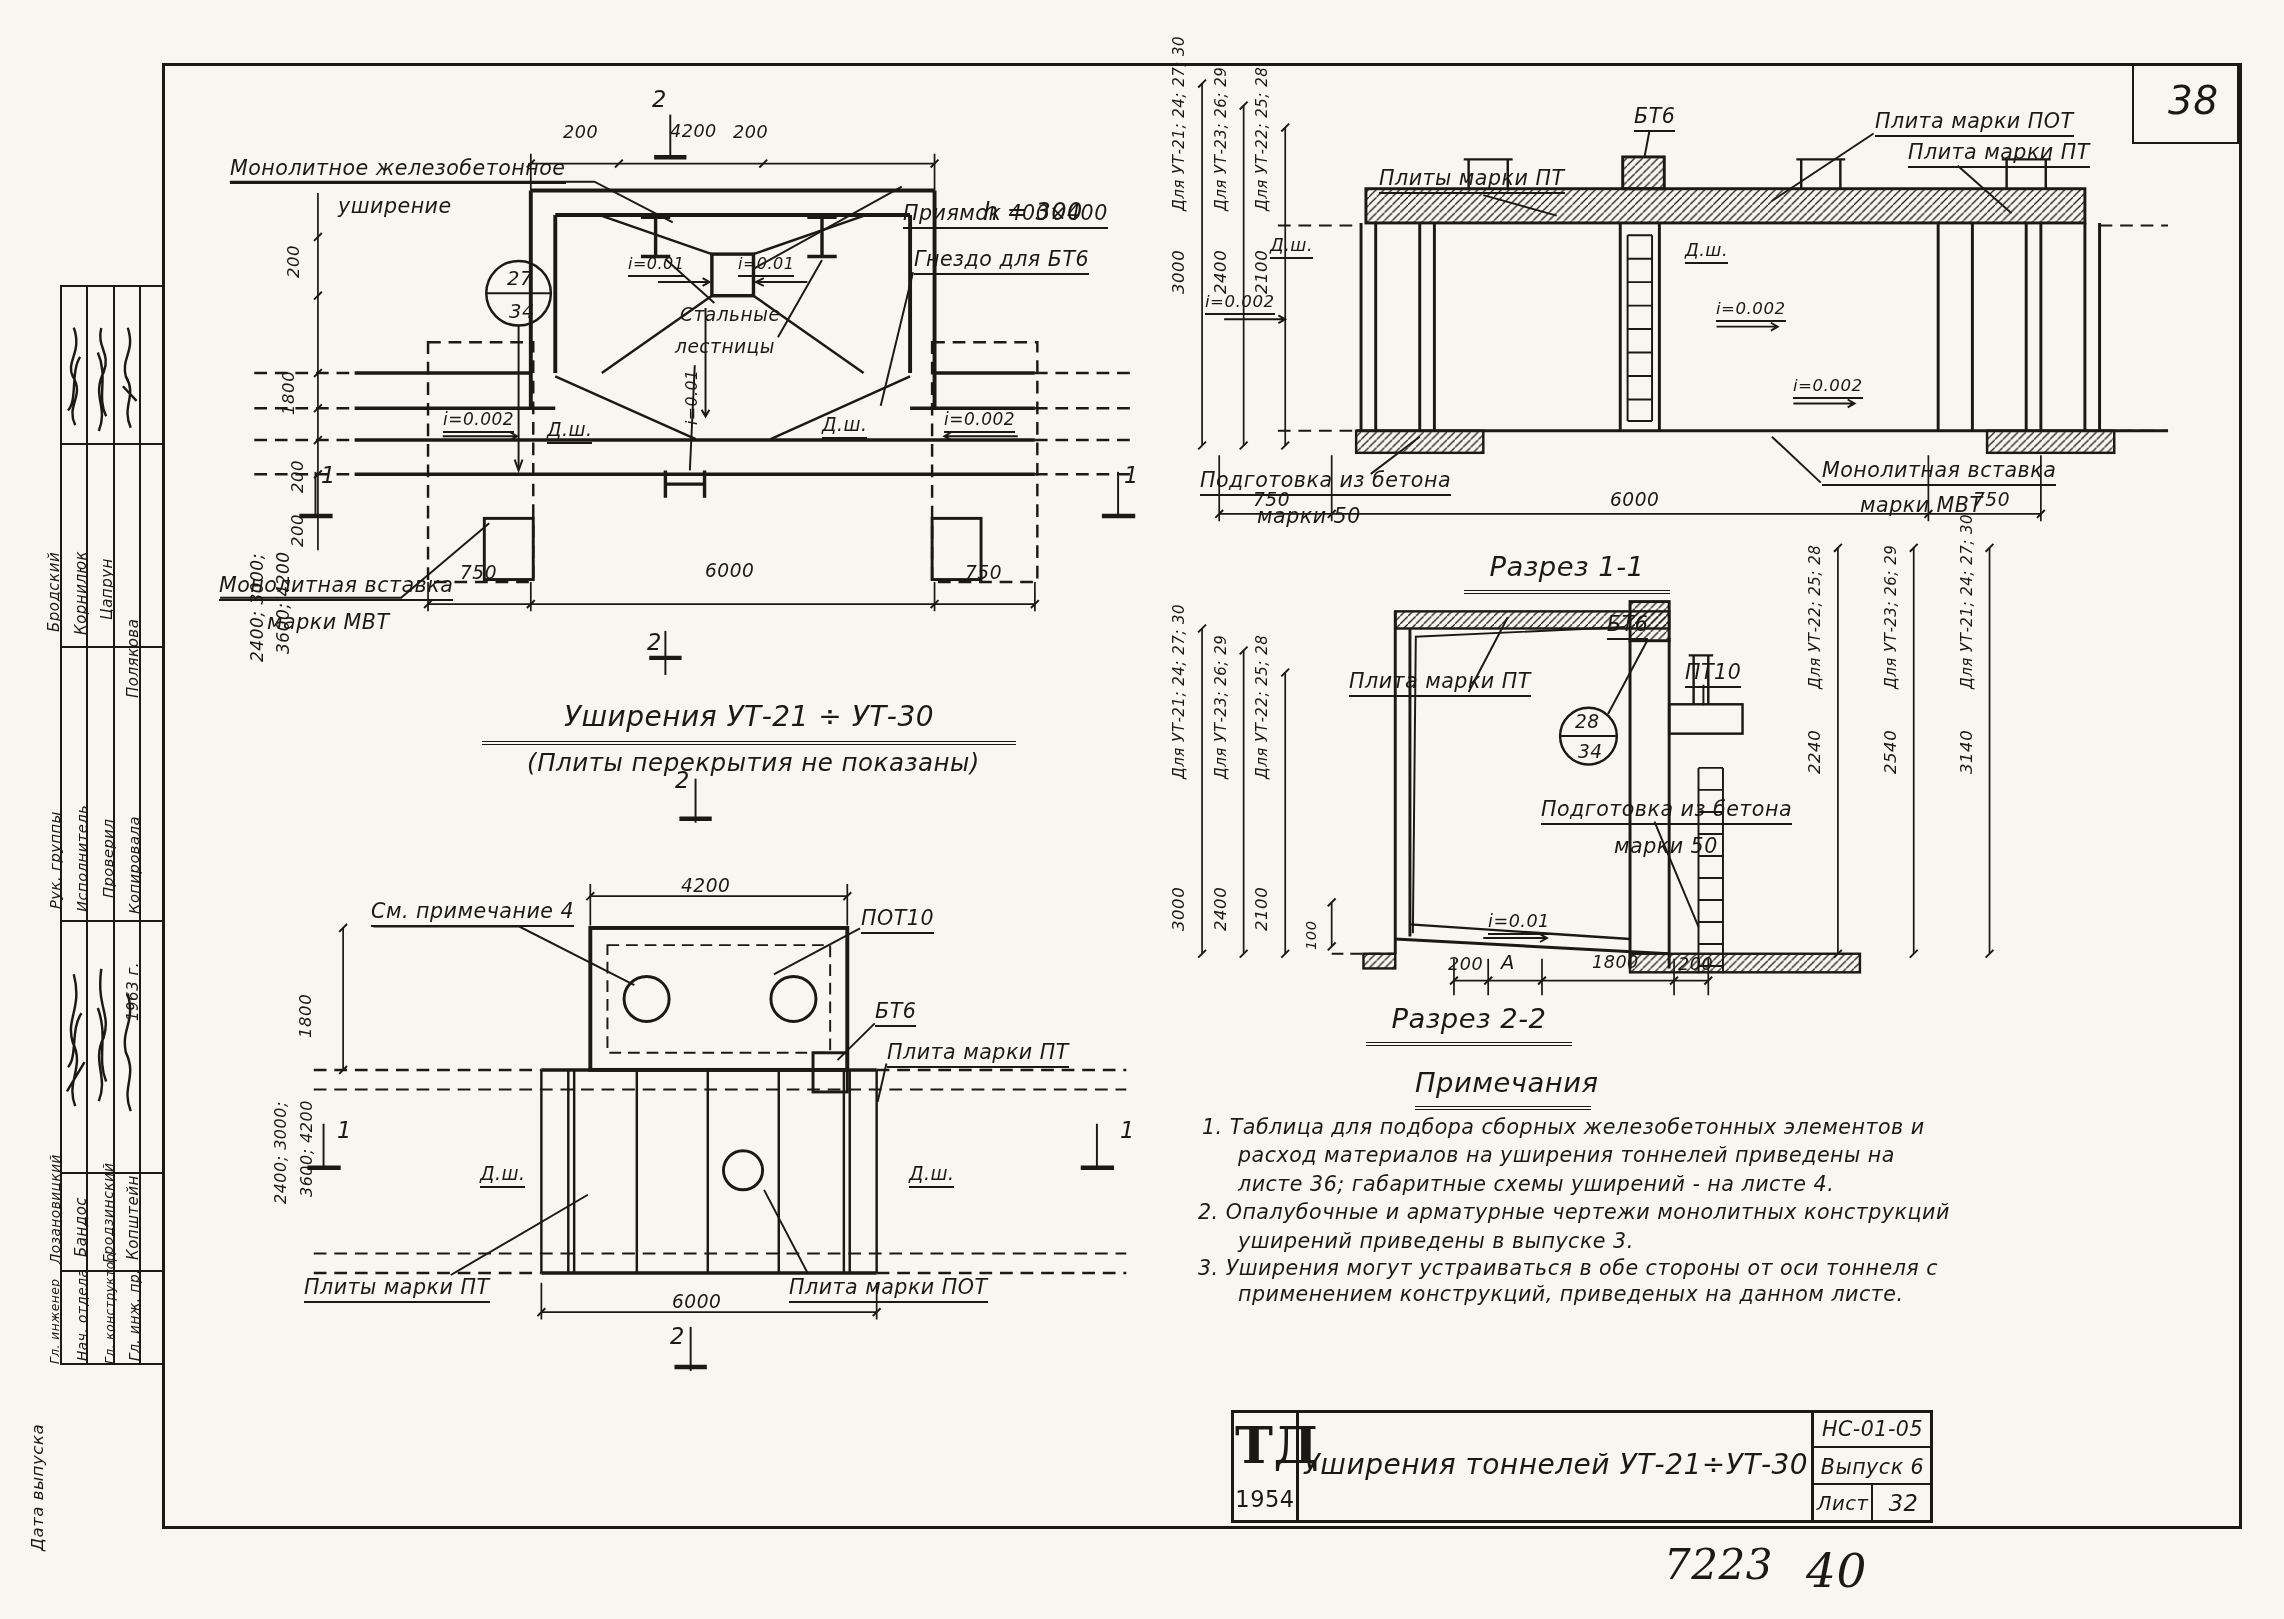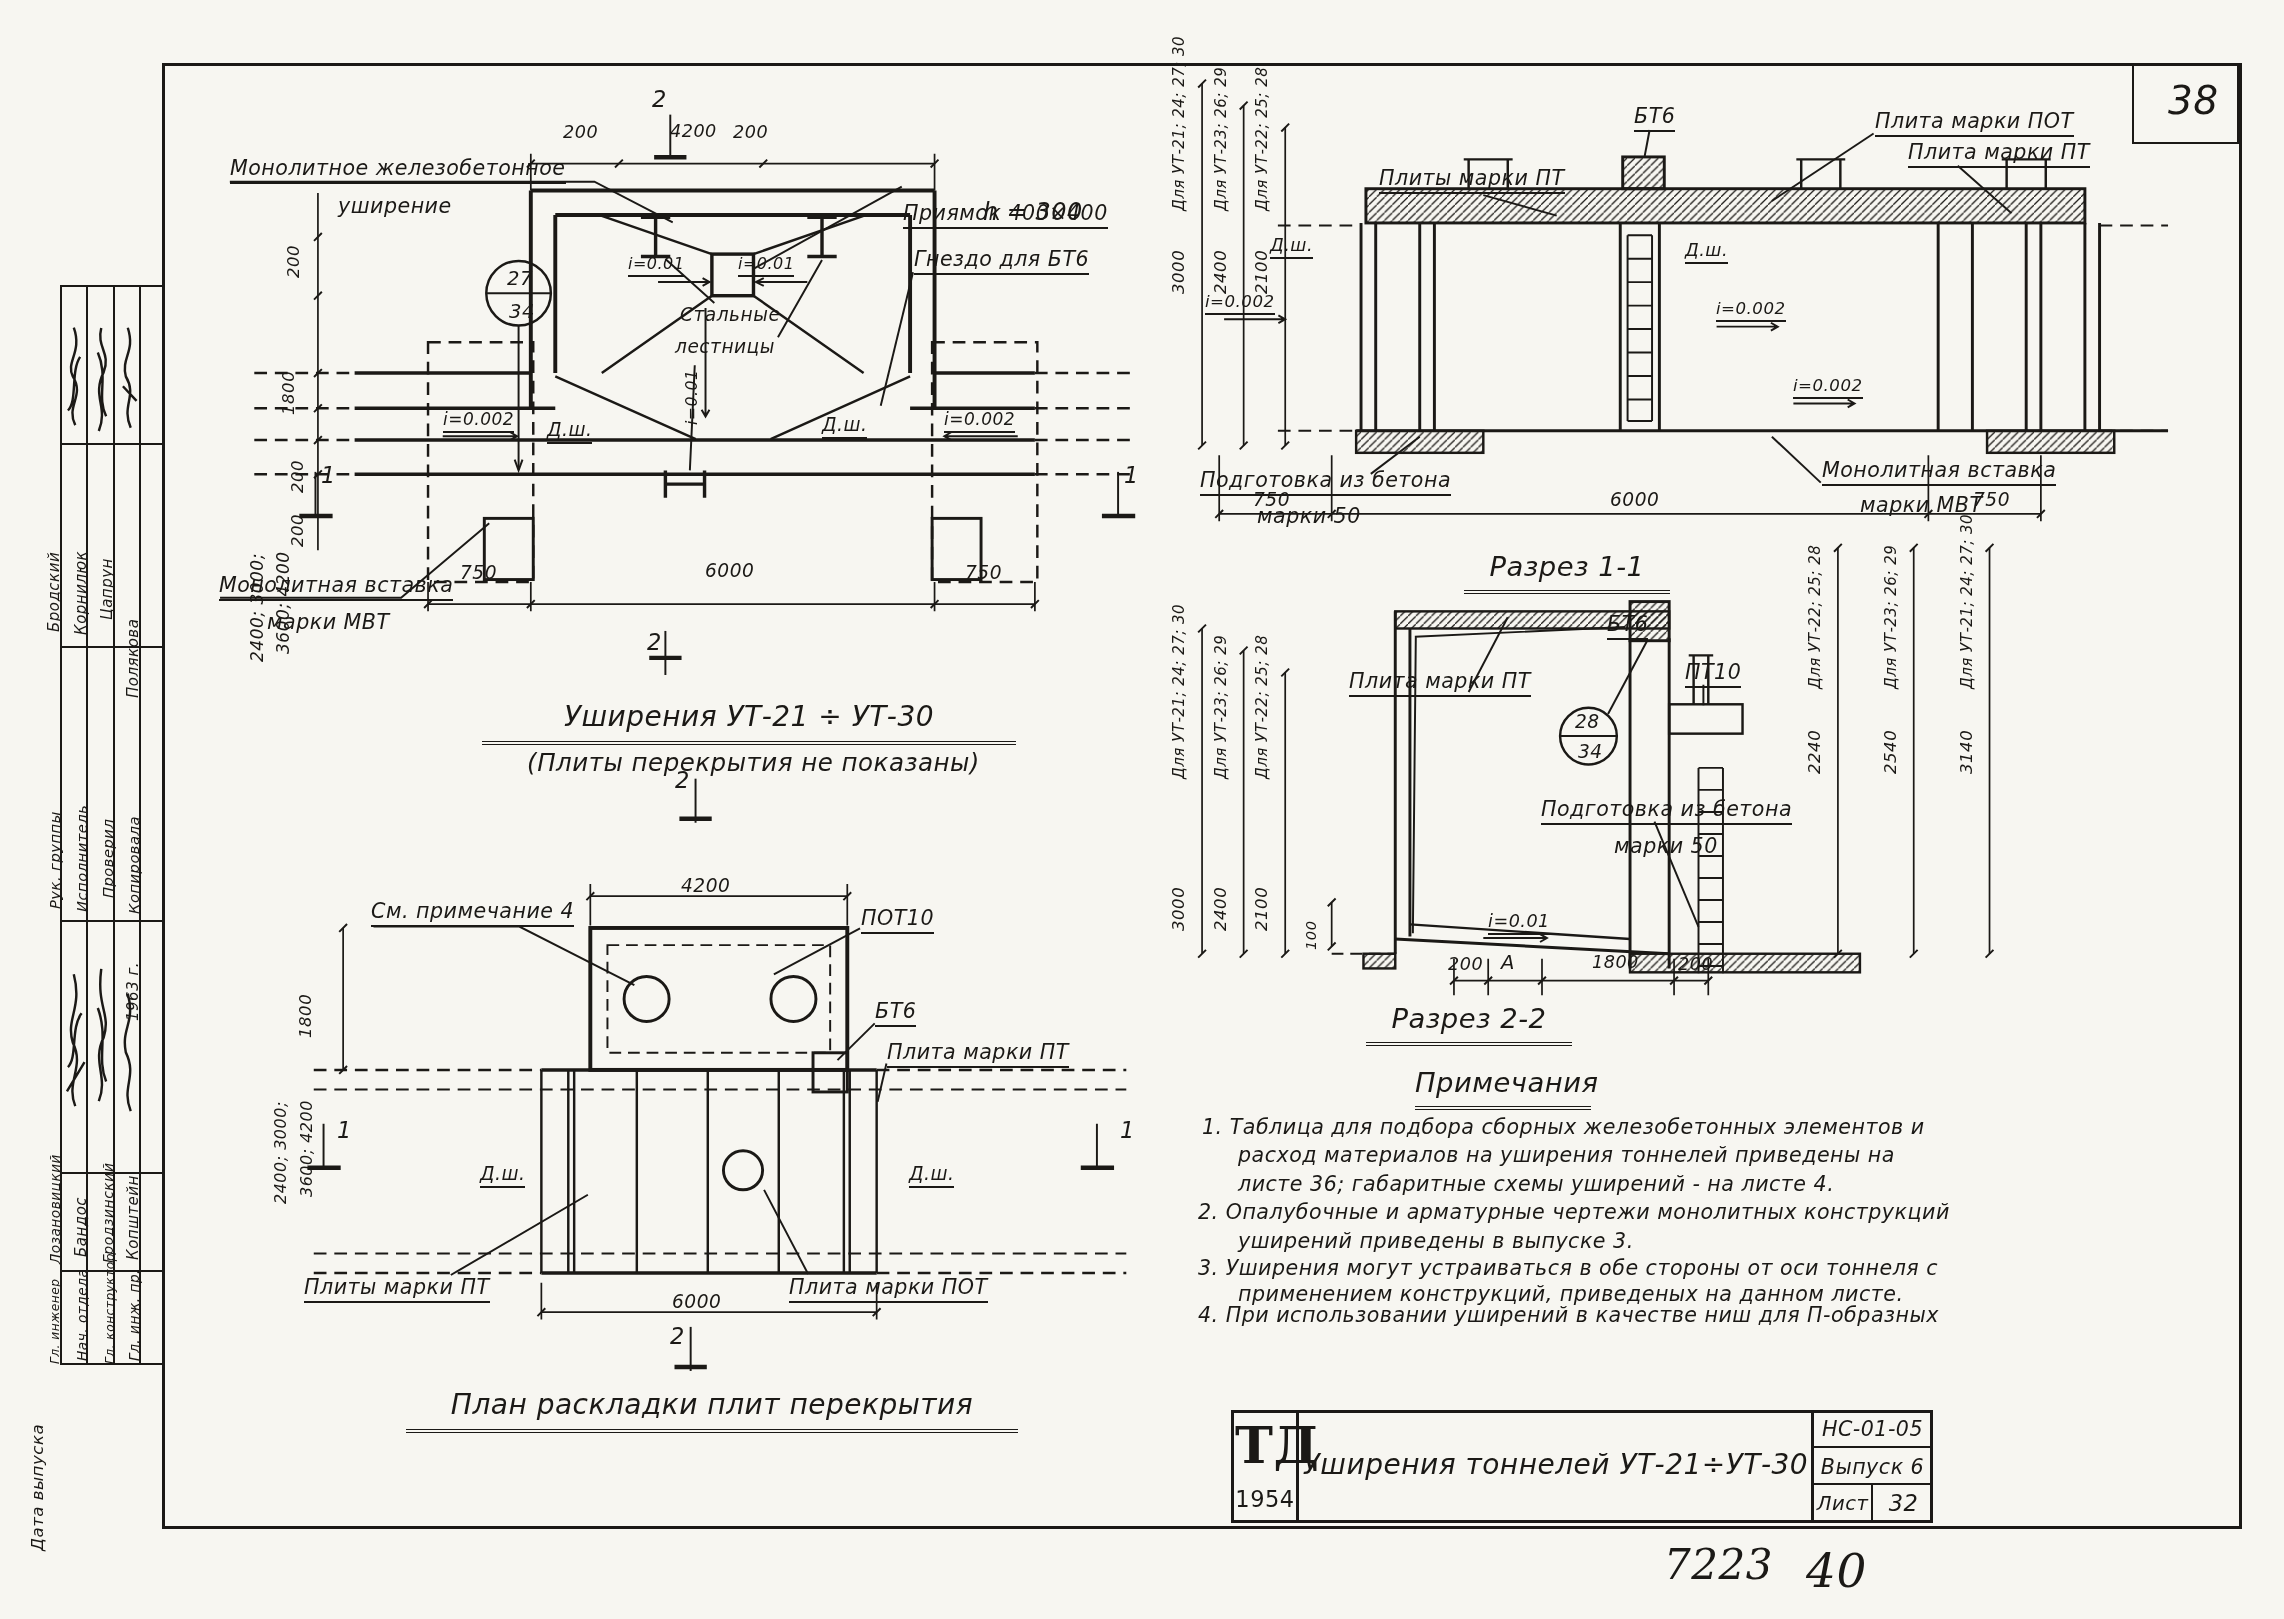--- a/index.html
+++ b/index.html
@@ -229,21 +229,20 @@
   <div class="lbl rv" style="left:315px;top:1019px;font-size:16.6px;">1800</div>
   <div class="lbl rv" style="left:290px;top:1185px;font-size:16px;">2400; 3000;</div>
   <div class="lbl rv" style="left:316px;top:1178px;font-size:16px;">3600; 4200</div>
   <div class="lbl ul" style="left:304px;top:1275px;font-size:20.6px;">Плиты марки ПТ</div>
   <div class="lbl ul" style="left:789px;top:1275px;font-size:20.6px;">Плита марки ПОТ</div>
   <div class="lbl" style="left:672px;top:1291px;font-size:18.6px;">6000</div>
   <div class="lbl" style="left:675px;top:767px;font-size:22.5px;">2</div>
   <div class="lbl" style="left:670px;top:1323px;font-size:22.5px;">2</div>
   <div class="lbl" style="left:337px;top:1117px;font-size:22.5px;">1</div>
   <div class="lbl" style="left:1120px;top:1117px;font-size:22.5px;">1</div>
-  <div class="lbl dul ctr" style="left:406px;top:1388px;width:612px;font-size:28px;">План раскладки плит перекрытия</div>
 
   <svg style="left:1165px;top:64px;" width="1023" height="538" viewBox="0 0 2090 1100">
     <defs>
       <pattern id="hatch3" patternUnits="userSpaceOnUse" width="16" height="16">
         <path d="M0,16 L16,0" stroke="#1b1916" stroke-width="2.5"></path>
       </pattern>
     </defs>
     <g stroke="#1b1916" fill="none">
 
       <path d="M75,40 V780 M160,85 V780 M245,130 V780" stroke-width="3.5"></path>
@@ -388,21 +387,20 @@
   <div class="lbl dul ctr" style="left:1366px;top:1003px;width:206px;font-size:27.4px;">Разрез 2-2</div>
 
   <div class="lbl dul ctr" style="left:1415px;top:1067px;width:176px;font-size:27.4px;">Примечания</div>
   <div class="lbl" style="left:1202px;top:1115px;font-size:20.6px;">1. Таблица для подбора сборных железобетонных элементов и</div>
   <div class="lbl" style="left:1238px;top:1143px;font-size:20.6px;">расход материалов на уширения тоннелей приведены на</div>
   <div class="lbl" style="left:1238px;top:1172px;font-size:20.6px;">листе 36; габаритные схемы уширений - на листе 4.</div>
   <div class="lbl" style="left:1198px;top:1200px;font-size:20.6px;">2. Опалубочные и арматурные чертежи монолитных конструкций</div>
   <div class="lbl" style="left:1238px;top:1229px;font-size:20.6px;">уширений приведены в выпуске 3.</div>
   <div class="lbl" style="left:1198px;top:1256px;font-size:20.6px;">3. Уширения могут устраиваться в обе стороны от оси тоннеля с</div>
   <div class="lbl" style="left:1238px;top:1282px;font-size:20.6px;">применением конструкций, приведеных на данном листе.</div>
-  <div class="lbl" style="left:1198px;top:1303px;font-size:20.6px;">4. При использовании уширений в качестве ниш для П-образных</div>
 
   <div>
     <div class="tb" style="left:1231px;top:1410px;width:702px;height:113px;border-width:3.4px;"></div>
     <div class="cellline" style="left:1296px;top:1410px;width:2.9px;height:113px;"></div>
     <div class="cellline" style="left:1811px;top:1410px;width:2.9px;height:113px;"></div>
     <div class="cellline" style="left:1811px;top:1446px;width:122px;height:2.4px;"></div>
     <div class="cellline" style="left:1811px;top:1483px;width:122px;height:2.4px;"></div>
     <div class="cellline" style="left:1871px;top:1483px;width:2.4px;height:40px;"></div>
     <div class="lbl ctr" style="left:1235px;top:1415px;width:60px;font-size:51px;font-weight:bold;font-family:'DejaVu Serif',serif;font-style:normal;">ТД</div>
     <div class="lbl ctr" style="left:1235px;top:1486px;width:60px;font-size:22.5px;font-style:normal;">1954</div>

